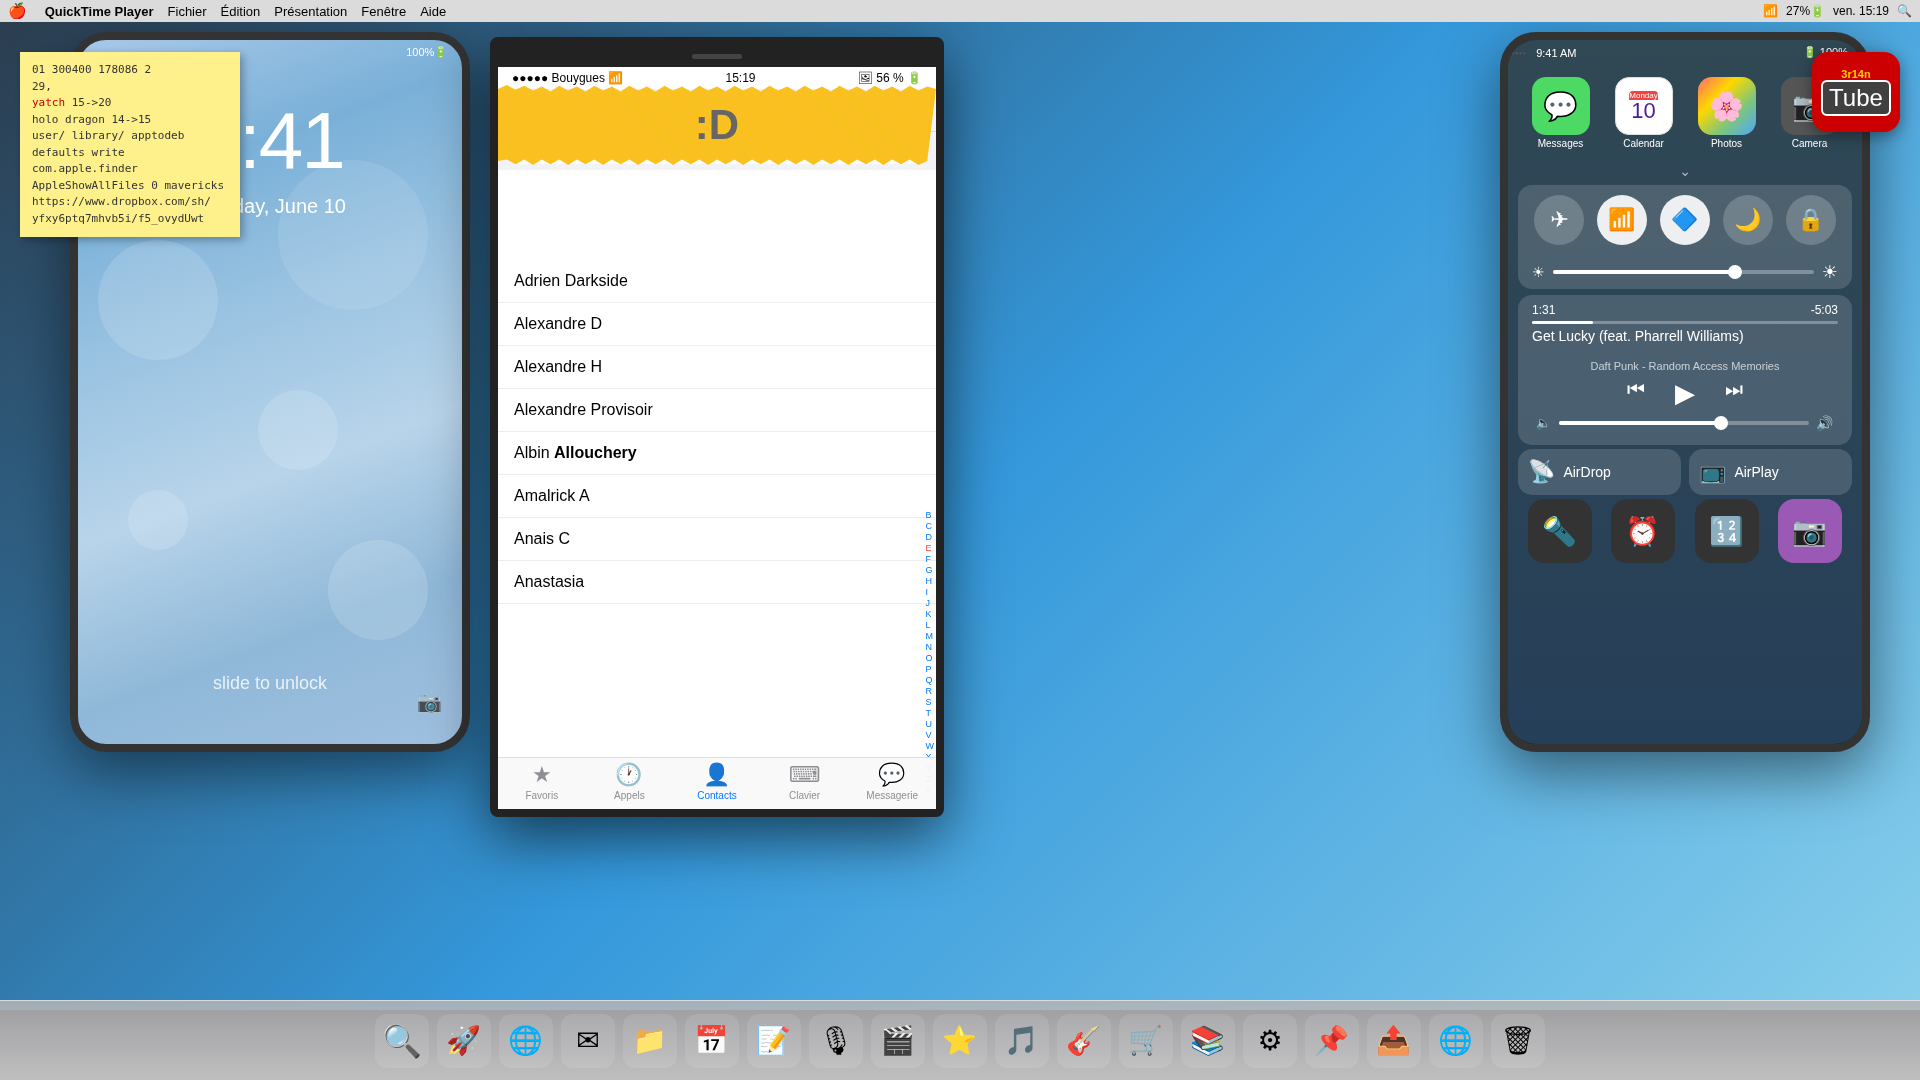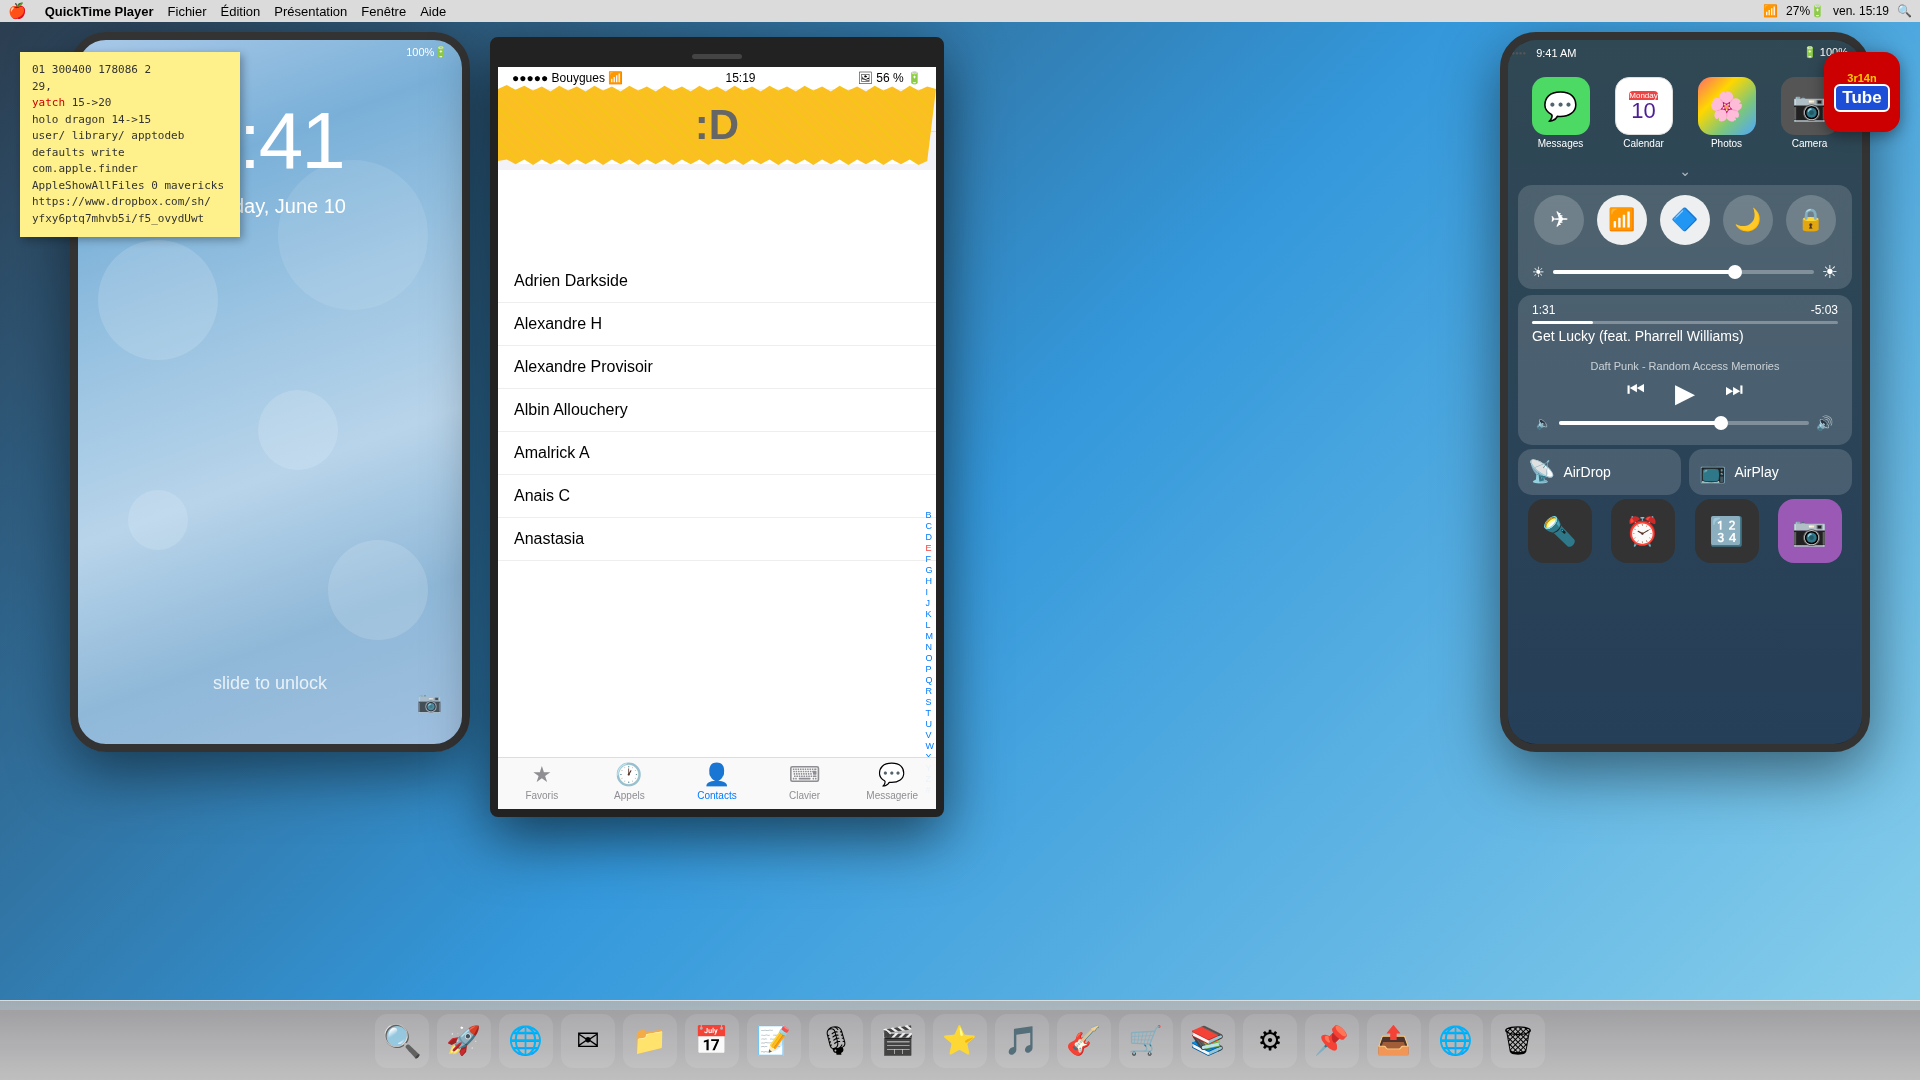--- a/index.html
+++ b/index.html
@@ -197,21 +197,21 @@
       background: repeating-linear-gradient(45deg, #f5c518, #f5c518 2px, #fbbf24 2px, #fbbf24 8px);
     }
     .contact-item {
       padding: 12px 16px;
       border-bottom: 1px solid #eee;
       font-size: 16px;
       color: #000;
       display: flex;
       align-items: center;
     }
-    .contact-item .bold { font-weight: 400; }
+    .contact-item .bold { font-weight: 700; }
     .contacts-alphabet {
       position: absolute;
       right: 2px;
       top: 250px;
       display: flex;
       flex-direction: column;
       font-size: 9px;
       color: #007AFF;
       gap: 1px;
     }
@@ -389,36 +389,36 @@
       justify-content: center;
       font-size: 28px;
       color: white;
     }
 
     
     .youtube-badge {
       position: absolute;
       top: 30px;
       right: 20px;
-      width: 76px;
+      width: 88px;
       height: 80px;
       background: #cc0000;
       border-radius: 16px;
       display: flex;
       flex-direction: column;
       align-items: center;
       justify-content: center;
       color: white;
       font-size: 10px;
       font-weight: bold;
       box-shadow: 0 4px 15px rgba(0,0,0,0.4);
       z-index: 200;
     }
     .youtube-badge .top-line { font-size: 11px; color: #ffcc00; }
-    .youtube-badge .tube { font-size: 17px; font-weight: 700; background: #1d4ed8; border-radius: 6px; border: 2px solid white; padding: 2px 6px; }
+    .youtube-badge .tube { font-size: 24px; font-weight: 400; background: #404040; border-radius: 6px; border: 2px solid white; padding: 2px 6px; }
 
     
     .dock {
       position: absolute;
       bottom: 0;
       left: 0;
       right: 0;
       height: 80px;
       background: linear-gradient(180deg, rgba(180,180,180,0.85), rgba(200,200,200,0.95));
       border-top: 1px solid rgba(255,255,255,0.4);
@@ -521,20 +521,23 @@
       </div>
     </div>
 
     <div class="yellow-sticker">
       <span style="font-size:42px;font-weight:bold;color:#666;font-family:Arial;">:D</span>
     </div>
 
     <div class="contacts-content" style="position:relative;margin-top:90px;">
       <div class="contact-item">
         <span>Adrien Darkside</span>
+      </div>
+      <div class="contact-item">
+        <span>Alexandre D</span>
       </div>
       <div class="contact-item">
         <span>Alexandre H</span>
       </div>
       <div class="contact-item">
         <span>Alexandre Provisoir</span>
       </div>
       <div class="contact-item">
         <span>Albin <span class="bold">Allouchery</span></span>
       </div>

